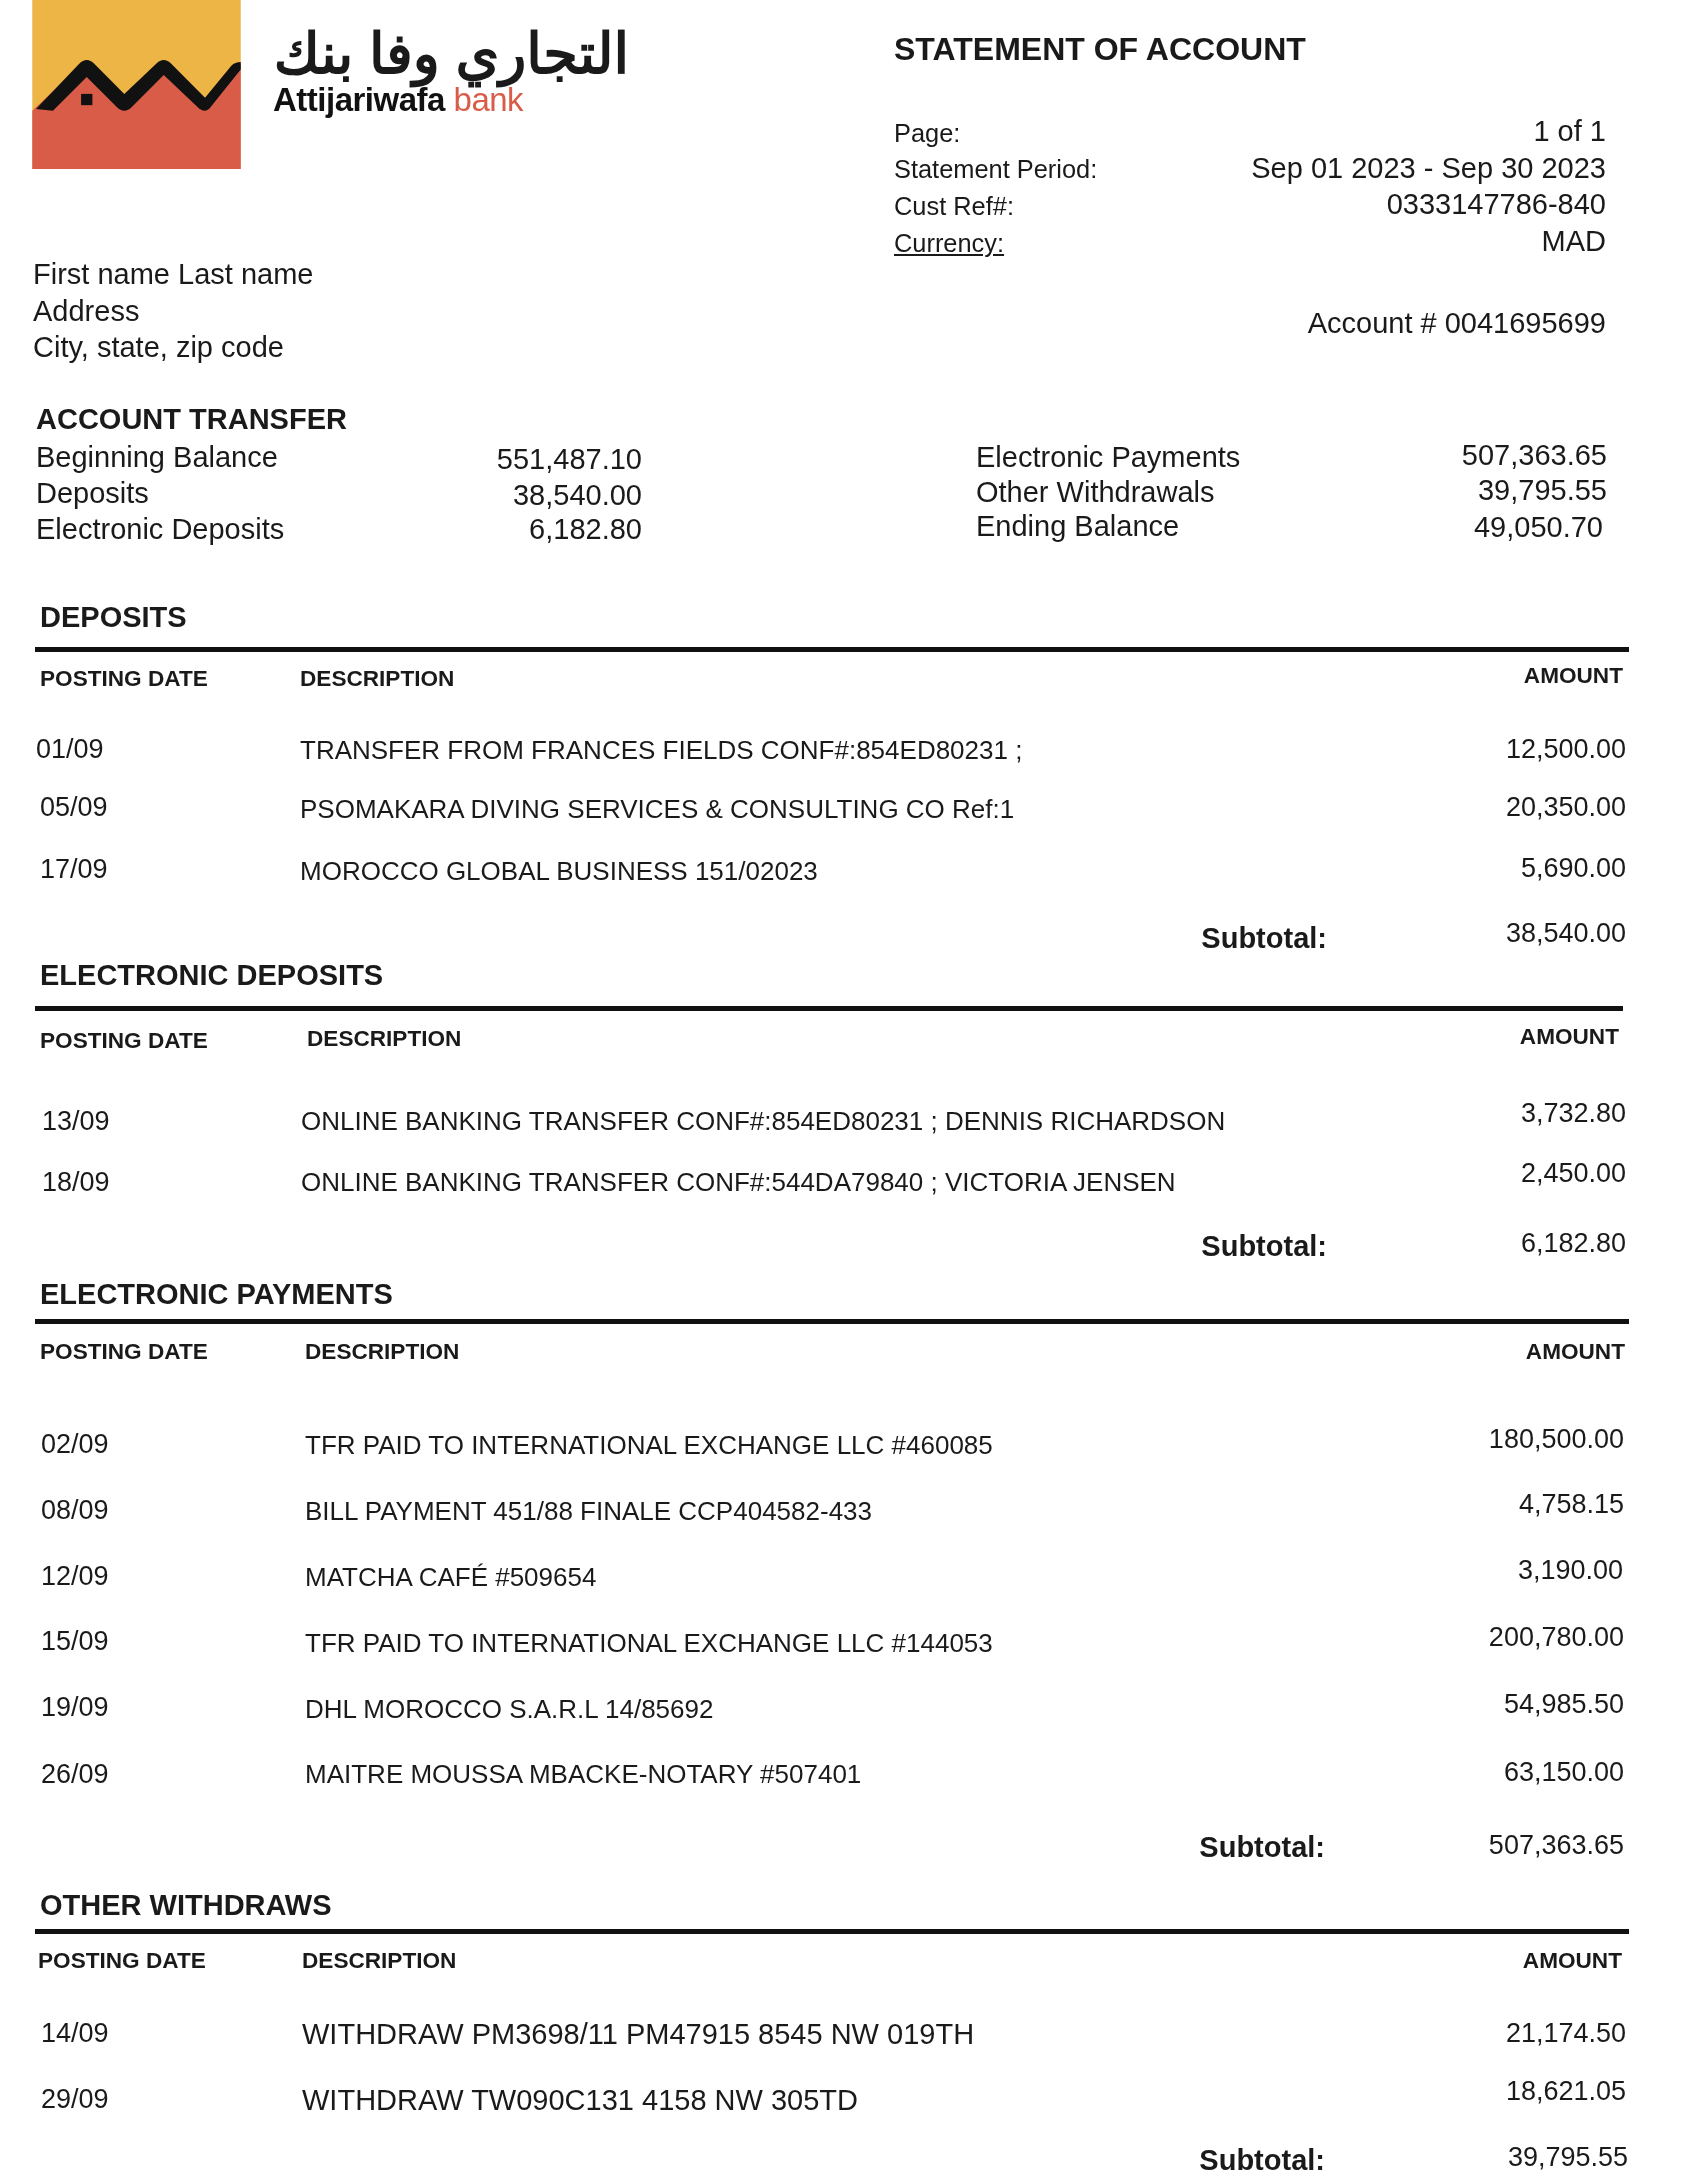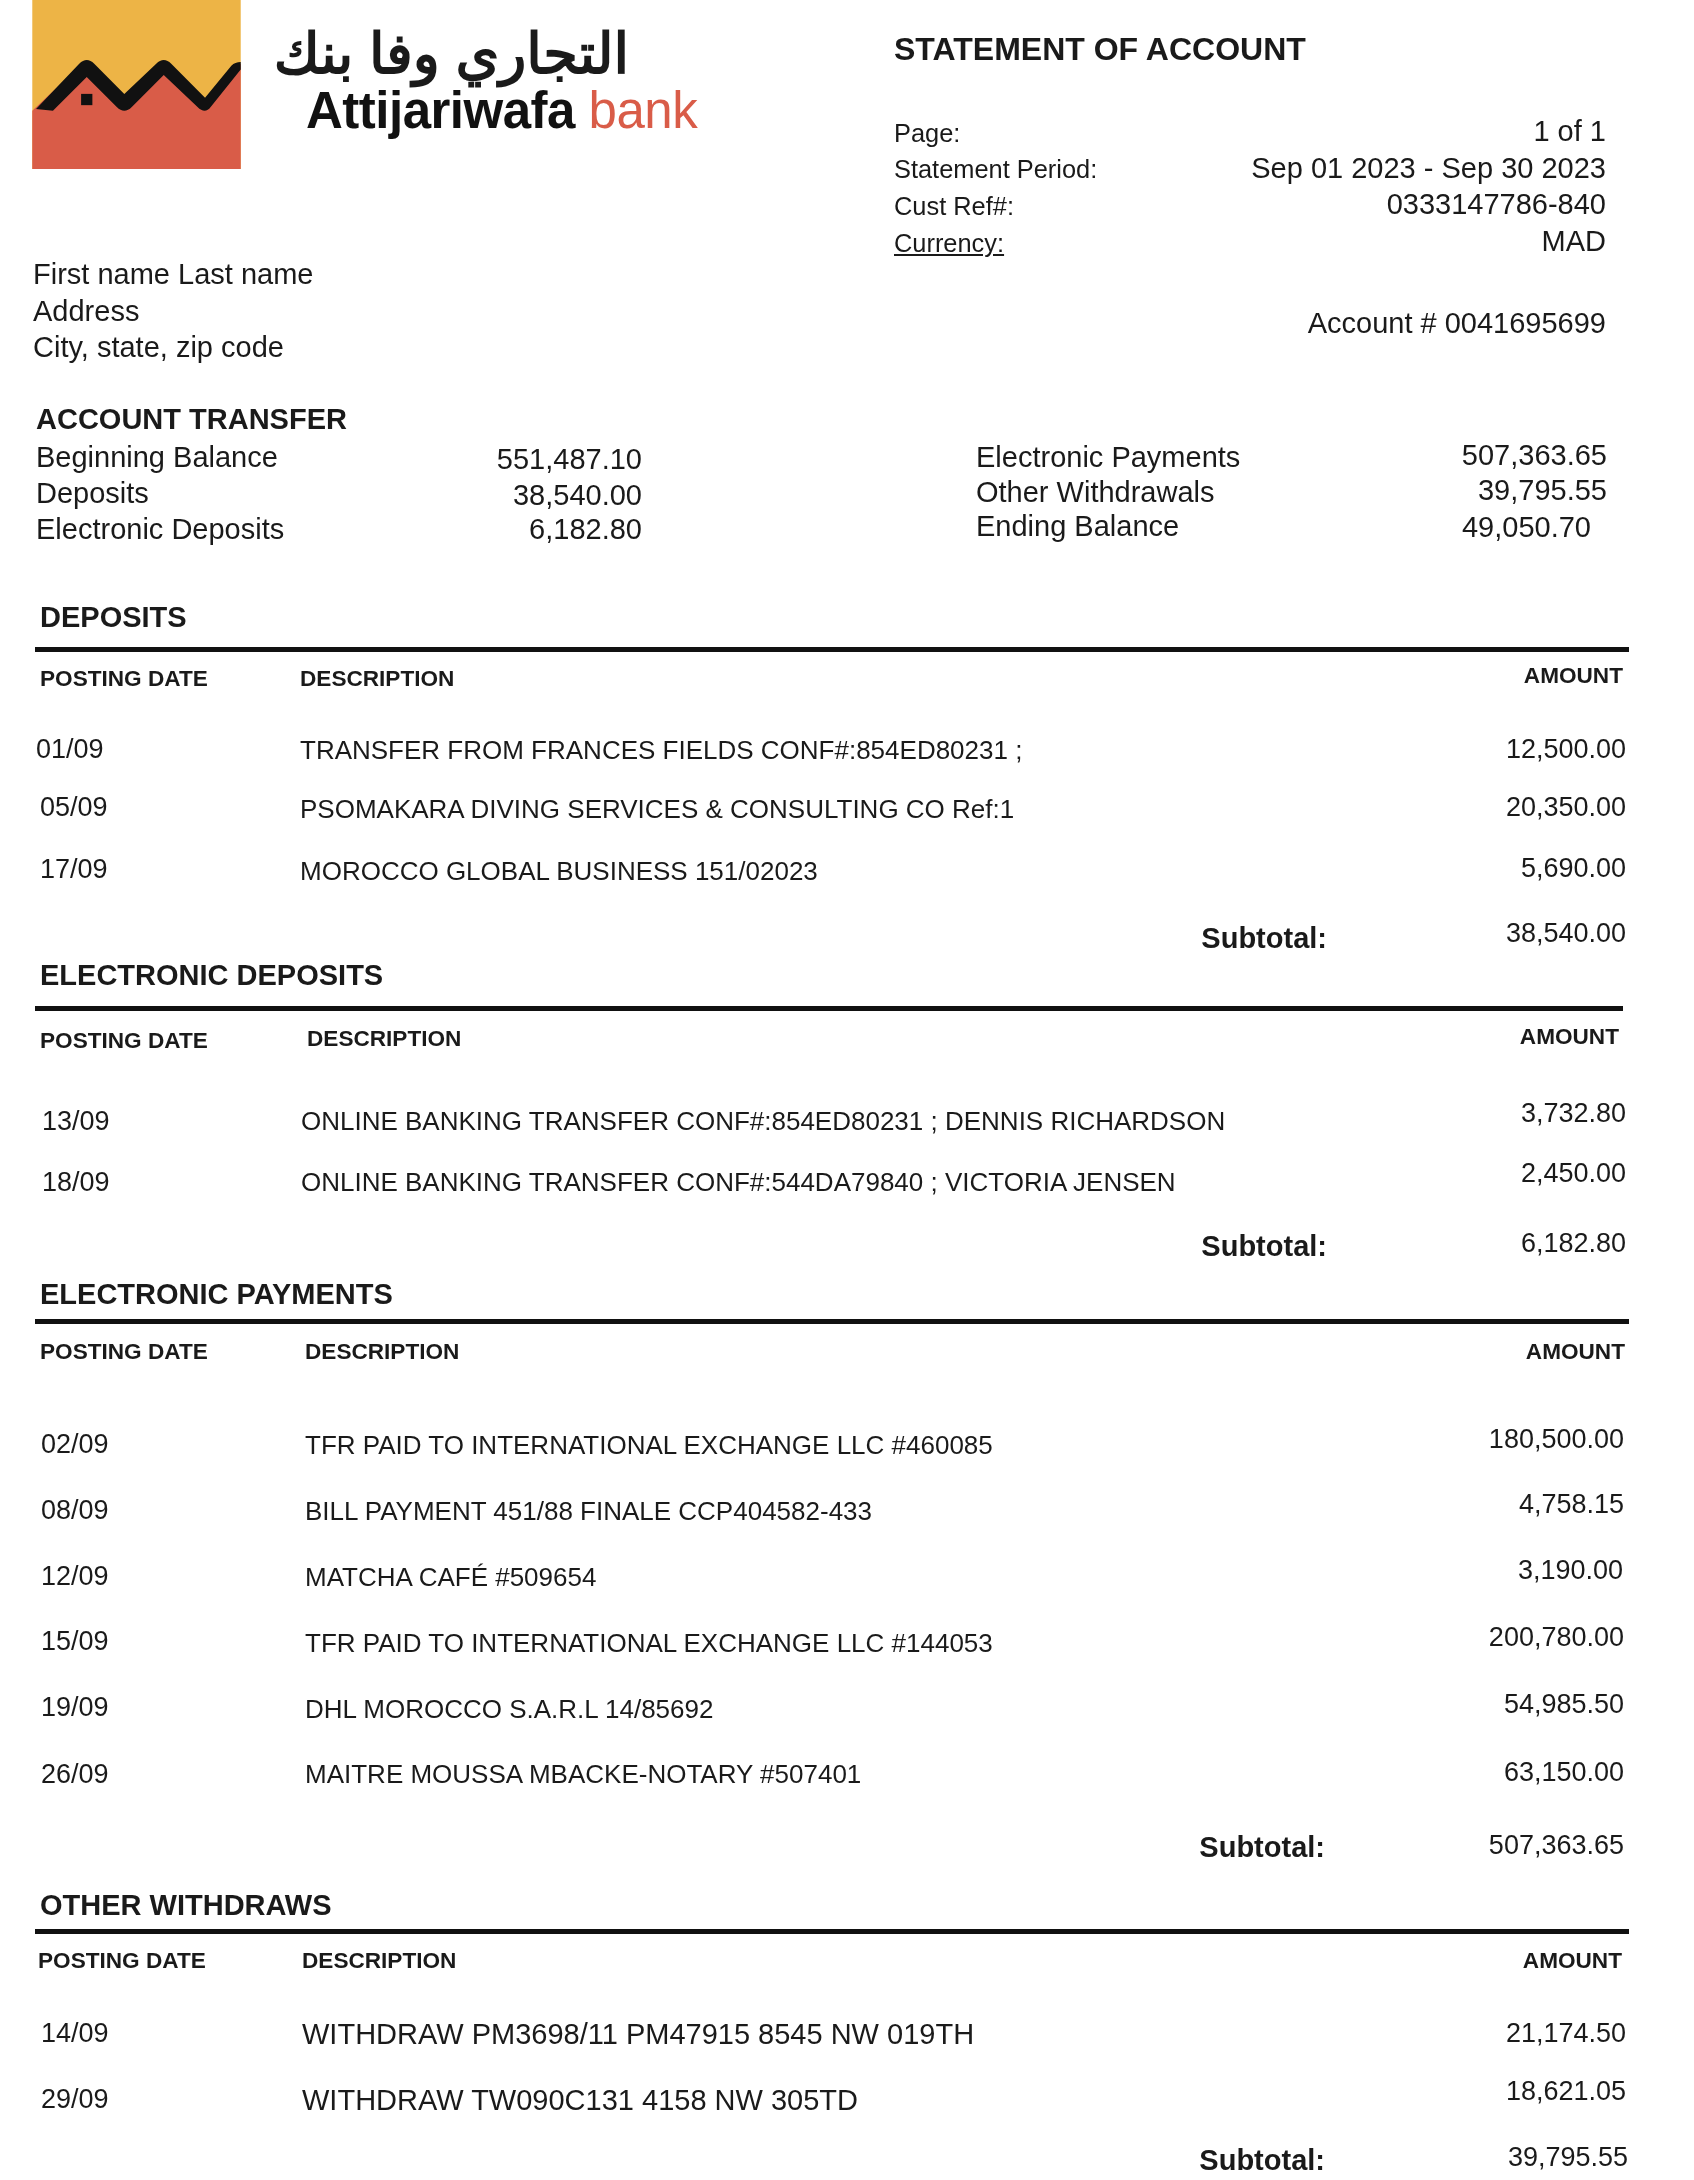--- a/index.html
+++ b/index.html
@@ -1,21 +1,21 @@
 <!DOCTYPE html>
 <html style="font-size:15px"><head>
 <meta charset="utf-8">
 <style>
   html, body { margin:0; padding:0; background:#ffffff; }
   body { width:1695px; height:2181px; position:relative; overflow:hidden;
          font-family:"Liberation Sans", sans-serif; color:#1a1a1a; }
   .abs { position:absolute; white-space:nowrap; }
   .logo-box { position:absolute; left:32px; top:0; width:209px; height:169px; overflow:hidden; }
   .brand-ar { position:absolute; left:271px; top:21px; height:56px; width:358px; }
-  .brand-en { position:absolute; left:273px; top:81px; font-size:51px; font-weight:bold; letter-spacing:-0.5px; color:#111;margin-left:33px; }
+  .brand-en { position:absolute; left:273px; top:81px; font-size:33px; font-weight:bold; letter-spacing:-0.5px; color:#111; }
   .brand-en .bank { font-weight:normal; color:#d95c48; }
   .title { font-size:32px; font-weight:bold; }
   .meta { font-size:25.4px; }
   .right { text-align:right; }
   .big { font-size:29px; }
   .h-sec { font-size:29px; font-weight:bold; }
   .rule { position:absolute; height:4.7px; background:#111; }
   .colhdr { font-size:22.6px; font-weight:bold; }
   .row { font-size:27px; }
   .desc { font-size:26px; }
@@ -72,21 +72,21 @@
   <div class="abs big" style="left:36px;top:477px;">Deposits</div>
   <div class="abs big right" style="right:1053px;top:479px;">38,540.00</div>
   <div class="abs big" style="left:36px;top:513px;">Electronic Deposits</div>
   <div class="abs big right" style="right:1053px;top:513px;">6,182.80</div>
 
   <div class="abs big" style="left:976px;top:441px;">Electronic Payments</div>
   <div class="abs big right" style="right:88px;top:439px;">507,363.65</div>
   <div class="abs big" style="left:976px;top:476px;">Other Withdrawals</div>
   <div class="abs big right" style="right:88px;top:474px;">39,795.55</div>
   <div class="abs big" style="left:976px;top:510px;">Ending Balance</div>
-  <div class="abs big right" style="right:104px;top:511px;margin-left:8px;">49,050.70</div>
+  <div class="abs big right" style="right:92px;top:511px;margin-left:8px;">49,050.70</div>
 </div>
 
 <div>
   <div class="abs h-sec" style="left:40px;top:601px;">DEPOSITS</div>
   <div class="rule" style="left:35px;top:647px;width:1594px;"></div>
   <div class="abs colhdr" style="left:40px;top:666px;">POSTING DATE</div>
   <div class="abs colhdr" style="left:300px;top:666px;">DESCRIPTION</div>
   <div class="abs colhdr right" style="right:72px;top:663px;">AMOUNT</div>
 
   <div>

